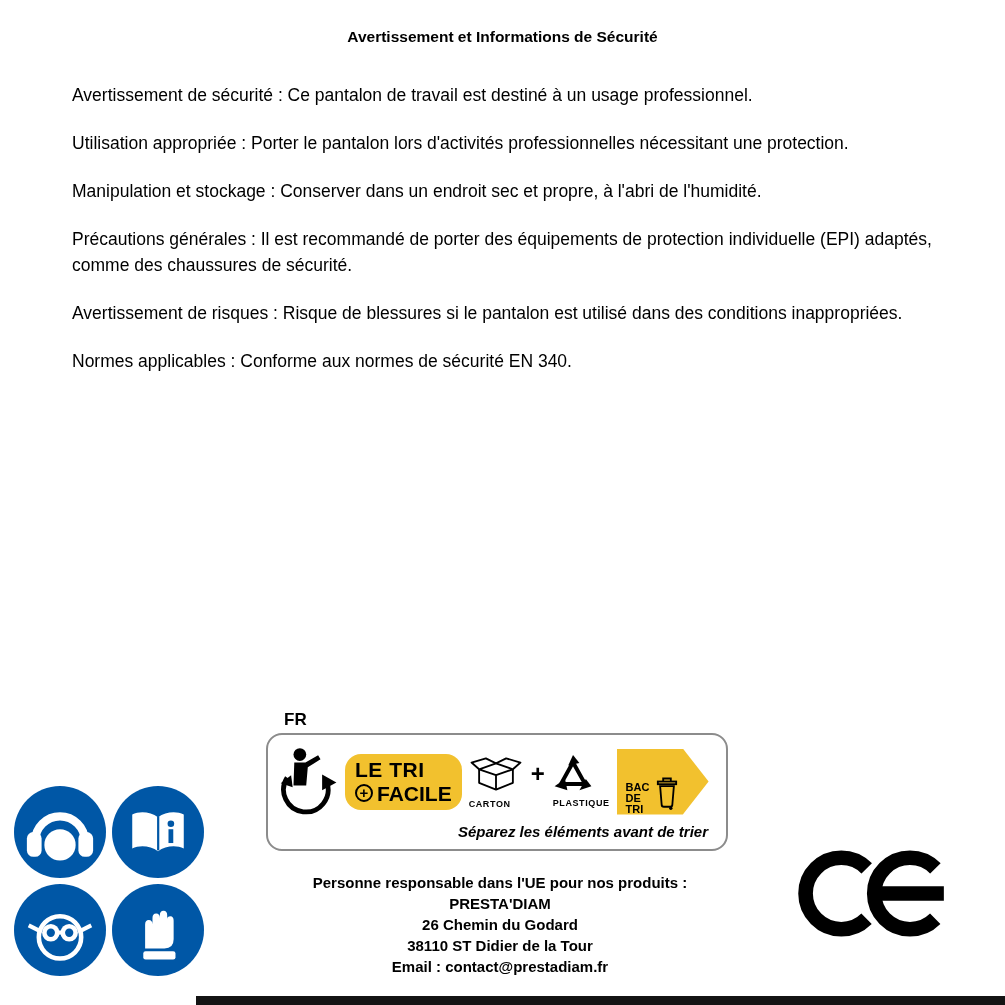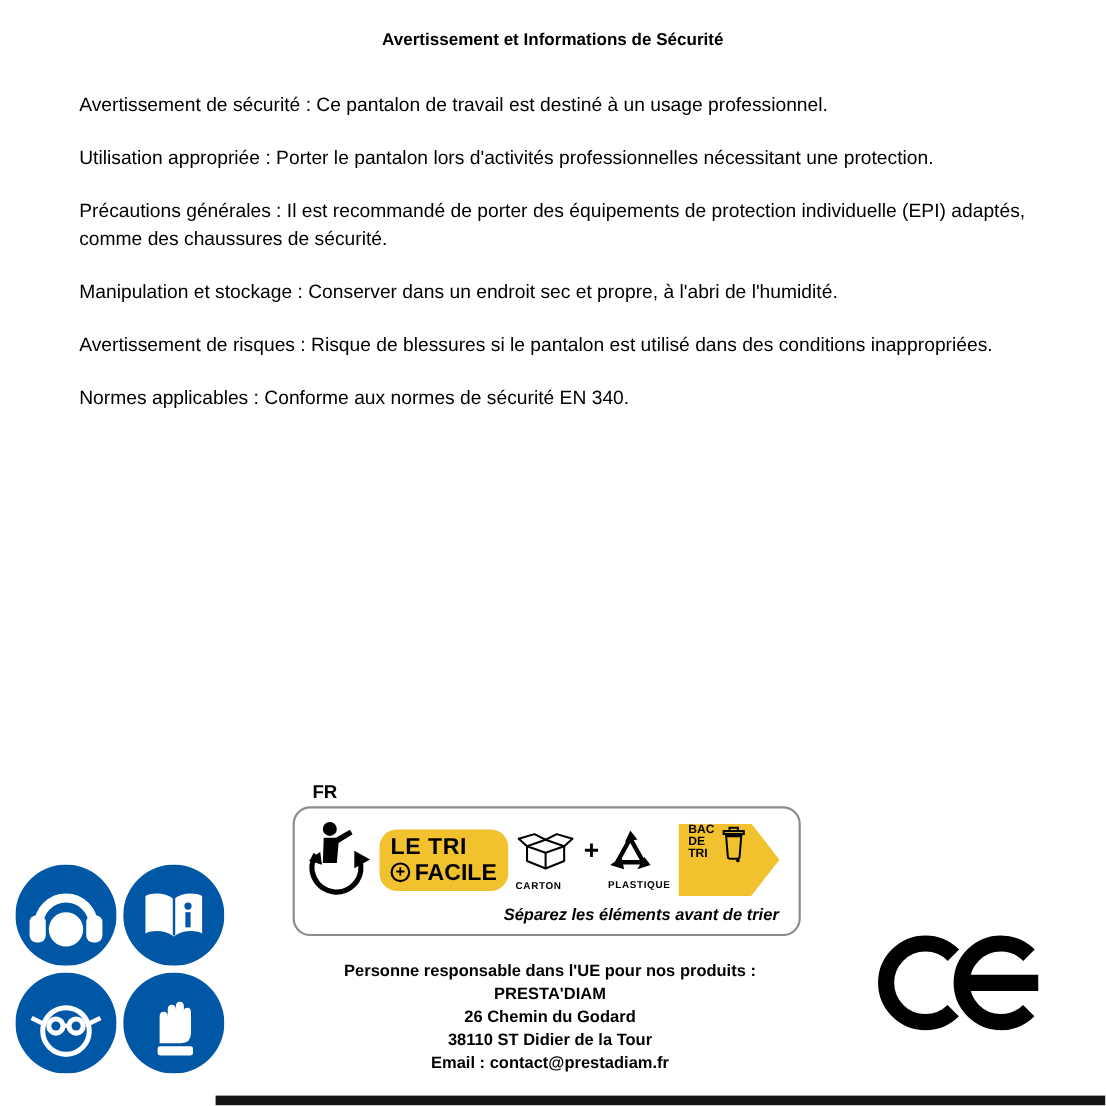--- a/index.html
+++ b/index.html
@@ -42,43 +42,43 @@
     width:18px; height:18px; border:2.5px solid #000; border-radius:50%;
     display:flex; align-items:center; justify-content:center;
     font-size:15px; font-weight:bold; line-height:1; padding-bottom:1px;
   }
   .material { display:flex; flex-direction:column; align-items:flex-start; gap:2px; }
   .material .mlabel { font-size:9px; font-weight:bold; letter-spacing:0.6px; }
   .plus-sign { font-size:24px; font-weight:bold; margin:0 1px 16px 1px; }
   .bac-arrow {
     background:var(--yellow);
     clip-path:polygon(0 0,72% 0,100% 50%,72% 100%,0 100%);
-    height:66px; width:92px; display:flex; align-items:flex-start;
+    height:66px; width:92px; display:flex; align-items:flex-end;
     padding-left:9px; gap:5px; flex:none;
   }
   .bac-text { display:flex; flex-direction:column; font-weight:bold; font-size:11px; line-height:11px; }
   .tagline { text-align:right; padding:0 18px 9px 0; font-style:italic; font-weight:bold; font-size:15px; }
 
   .address {
     position:absolute; left:250px; top:872px; width:500px; text-align:center;
     font-weight:bold; font-size:15px; line-height:21px;
   }
   .ce { position:absolute; left:798px; top:850px; }
   .bottom-bar { position:absolute; left:196px; top:996px; width:809px; height:9px; background:#141414; }
 </style>
 </head>
 <body>
 
 <div class="title">Avertissement et Informations de Sécurité</div>
 
 <div class="content">
   <p>Avertissement de sécurité : Ce pantalon de travail est destiné à un usage professionnel.</p>
   <p>Utilisation appropriée : Porter le pantalon lors d'activités professionnelles nécessitant une protection.</p>
+  <p>Manipulation et stockage : Conserver dans un endroit sec et propre, à l'abri de l'humidité.</p>
   <p>Précautions générales : Il est recommandé de porter des équipements de protection individuelle (EPI) adaptés, comme des chaussures de sécurité.</p>
-  <p>Manipulation et stockage : Conserver dans un endroit sec et propre, à l'abri de l'humidité.</p>
   <p>Avertissement de risques : Risque de blessures si le pantalon est utilisé dans des conditions inappropriées.</p>
   <p>Normes applicables : Conforme aux normes de sécurité EN 340.</p>
 </div>
 
 <div class="icons-grid">
   <div class="micon">
     <svg viewBox="0 0 100 100" width="92" height="92">
       <circle cx="50" cy="50" r="50" class="mand-bg"></circle>
       <path d="M23 60 a27 27 0 0 1 54 0" fill="none" stroke="#fff" stroke-width="9"></path>
       <rect x="14" y="50" width="16" height="27" rx="7" fill="#fff"></rect>

